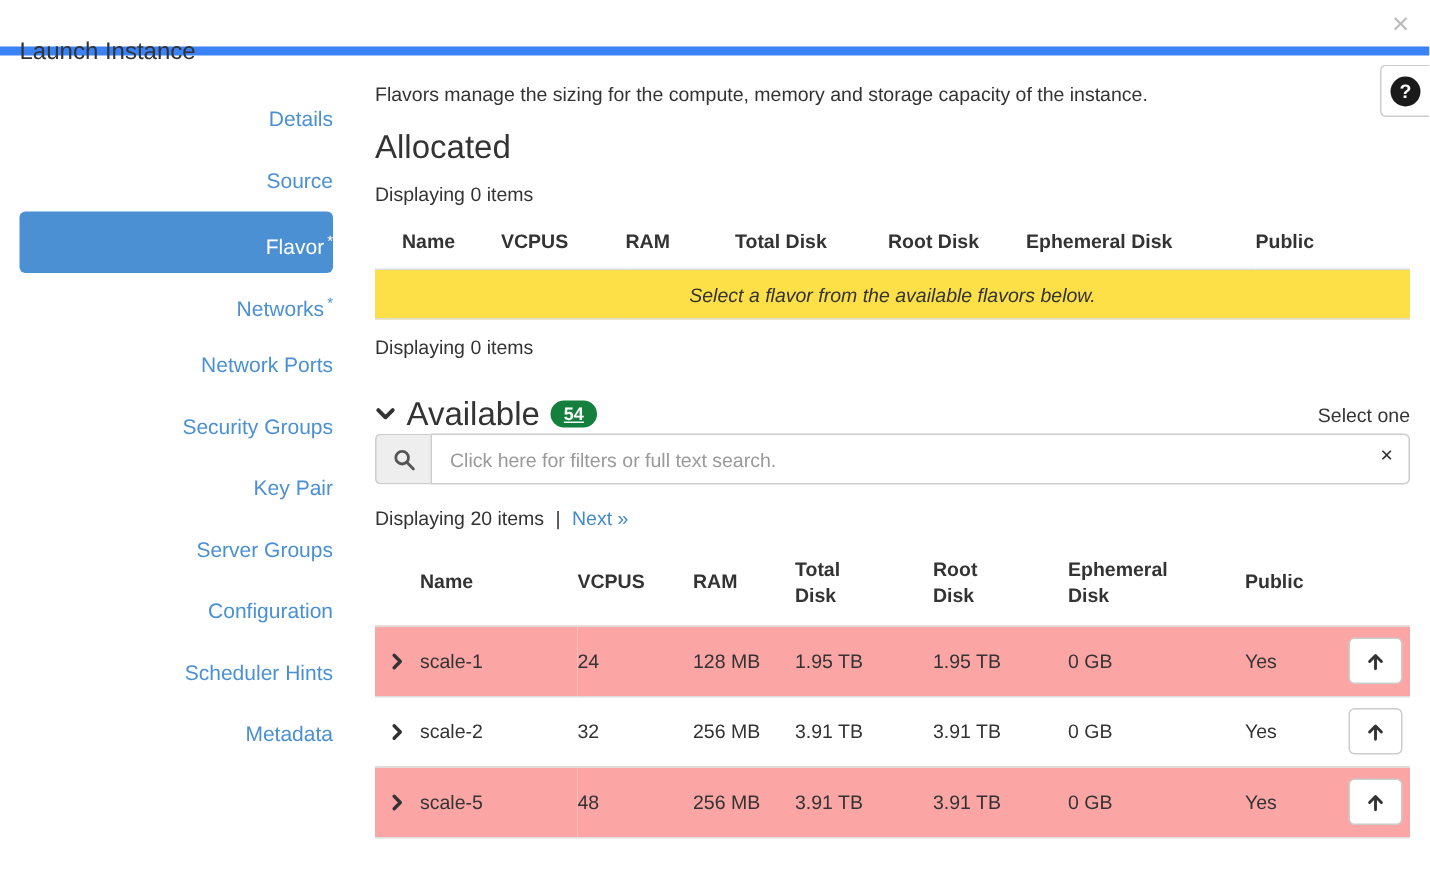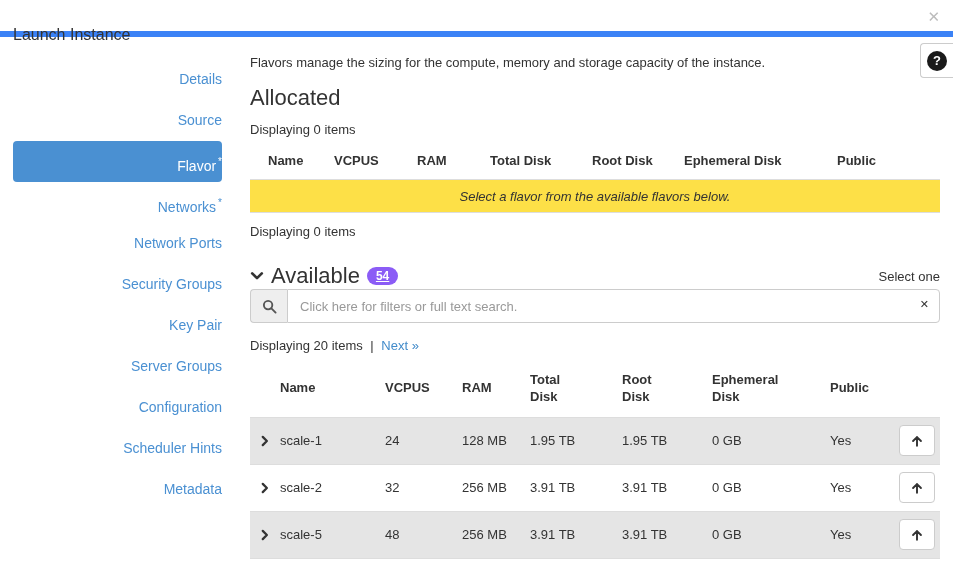--- a/index.html
+++ b/index.html
@@ -93,21 +93,21 @@
   }
 
   
   .avail-head {
     margin-top: 24px;
     display: flex; align-items: center; justify-content: space-between;
   }
   .avail-head-left { display: flex; align-items: center; gap: 7px; cursor: pointer; }
   .avail-head-left .section-heading { margin-top: 0; }
   .badge {
-    background: #8b5cf6; color: #fff;
+    background: #15803d; color: #fff;
     font-size: 12px; font-weight: bold;
     border-radius: 10px; padding: 3px 9px; line-height: 1; text-decoration: underline;
   }
   .select-hint { font-size: 13px; color: #333; }
 
   
   .search-bar { display: flex; height: 34px; position: relative; }
   .search-addon {
     width: 37px; background: #eee;
     border: 1px solid #ccc; border-right: none;
@@ -136,21 +136,21 @@
   .avail-table col.exp { width: 30px; }
   .avail-table col.name { width: 105px; }
   .avail-table col.vcpus { width: 77px; }
   .avail-table col.ram { width: 68px; }
   .avail-table col.tdisk { width: 92px; }
   .avail-table col.rdisk { width: 90px; }
   .avail-table col.edisk { width: 118px; }
   .avail-table col.pub { width: 64px; }
   .wrap-label { display: inline-block; max-width: 58px; line-height: 17px; }
   .avail-table td { border-bottom: 1px solid #ddd; height: 47px; padding: 0; }
-  .avail-table tr.stripe td { background: #e5e5e5; }
+  .avail-table tr.stripe td { background: #fca5a5; }
   .exp-cell { padding-left: 9px !important; }
   .action-cell { text-align: center; }
   .row-up-btn {
     width: 36px; height: 31px;
     background: #fff; border: 1px solid #ccc; border-radius: 4px;
     display: inline-flex; align-items: center; justify-content: center;
     cursor: pointer;
   }
 
   .icon-svg { display: block; }

